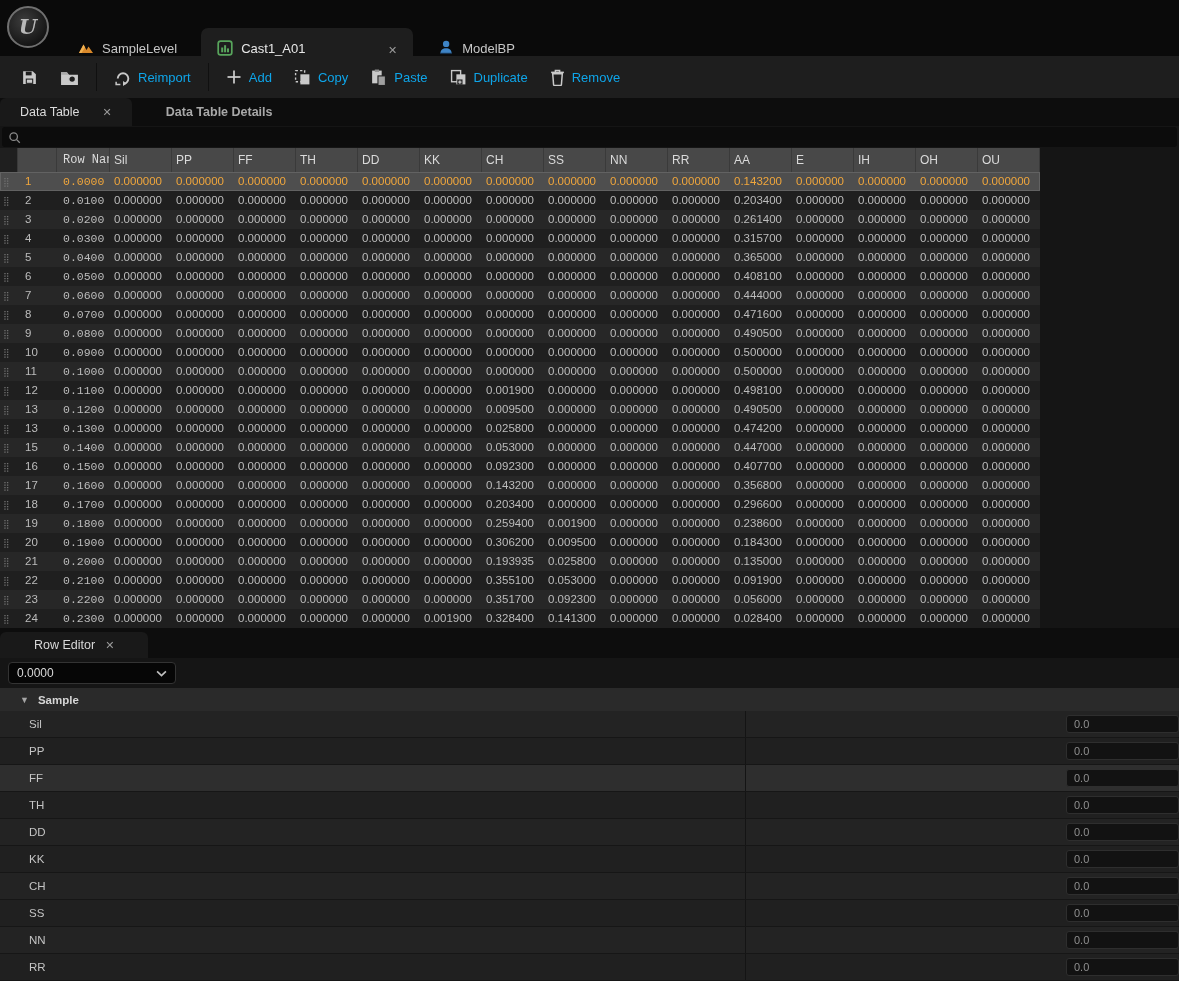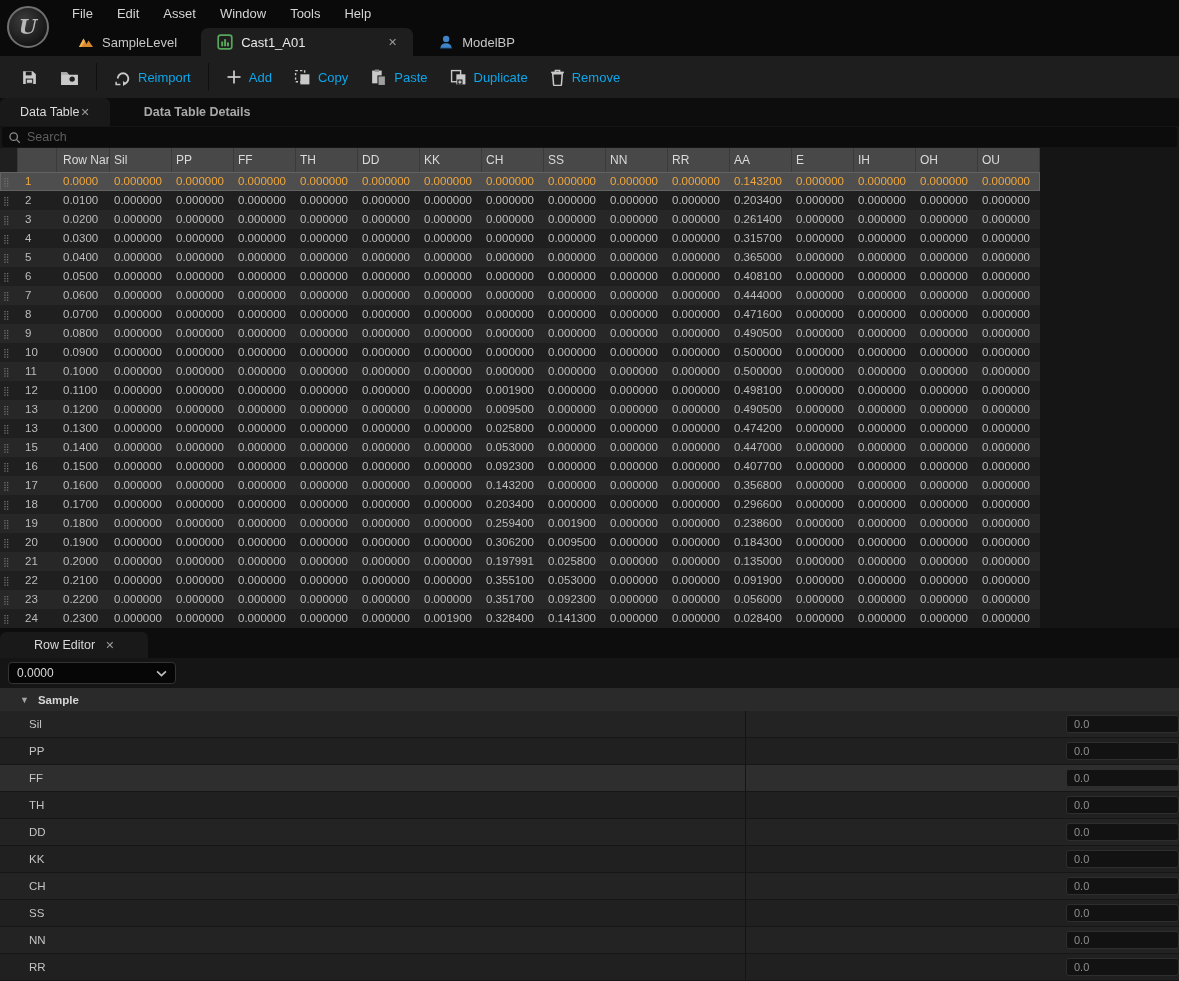--- a/index.html
+++ b/index.html
@@ -9,55 +9,55 @@
   
   .titlebar { height:56px; background:#0a0a0a; position:relative; }
   .logo { position:absolute; left:7px; top:6px; width:42px; height:42px; border-radius:50%;
     background:radial-gradient(circle at 40% 35%, #3d3d3d, #141414 75%);
     border:2px solid #707070; display:flex; align-items:center; justify-content:center; }
   .logo span { font-family:"DejaVu Serif", serif; font-style:italic; font-weight:bold;
     font-size:21px; color:#b9b9b9; transform:translateY(-1px); }
   .menubar { position:absolute; left:60px; top:3px; height:22px; display:flex; }
   .menu-item { padding:0 12px; line-height:22px; font-size:13px; color:#d4d4d4; cursor:default; }
   .apptabs { position:absolute; left:62px; top:28px; height:28px; display:flex; align-items:stretch; }
-  .apptab { display:flex; align-items:center; gap:8px; padding:0 16px; font-size:13px; color:#c7c7c7; }
+  .apptab { display:flex; align-items:flex-end; gap:8px; padding:0 16px; font-size:13px; color:#c7c7c7; }
   .apptab.active { background:#1e1e1e; border-radius:7px 7px 0 0; width:212px; color:#e8e8e8; }
   .apptab.active .tab-label { flex:1; }
   .tab-close { color:#9a9a9a; font-size:11px; line-height:11px; }
   .apptab .icon { display:flex; }
 
   
   .toolbar { height:42px; background:#1e1e1e; display:flex; align-items:center; padding-left:10px; }
   .tbtn { display:flex; align-items:center; gap:7px; padding:0 11px; height:100%;
     color:#0ea5e9; font-size:13px; }
   .tsep { width:1px; height:28px; background:#101010; margin:0 6px; }
 
   
   .ptabs { height:28px; background:#0d0d0d; display:flex; align-items:stretch; }
-  .ptab { display:flex; align-items:center; gap:1px; padding:0 20px; font-size:12.5px; color:#a8a8a8; }
+  .ptab { display:flex; align-items:center; gap:23px; padding:0 20px; font-size:12.5px; color:#a8a8a8; }
   .ptab.active { background:#191919; color:#dcdcdc; border-radius:6px 6px 0 0; }
 
   
   .searchbar { height:22px; background:#151515; padding:1px 2px; }
   .search-input-wrap { height:20px; background:#0c0c0c; border-radius:3px; display:flex;
     align-items:center; padding:0 6px; gap:6px; }
   .search-input-wrap input { flex:1; background:transparent; border:none; outline:none;
     color:#cfcfcf; font-size:12.5px; font-family:"Liberation Sans",sans-serif; }
   .search-input-wrap input::placeholder { color:#5e5e5e; }
 
   
   .tablewrap { background:#151515; }
   .thead { display:flex; width:1040px; height:24px; background:#484848; color:#dadada;
     font-size:12px; line-height:24px; }
   .thead .cell { border-right:1px solid #3a3a3a; }
   .thead .c0 { background:#1f1f1f; border-right:1px solid #3a3a3a; }
   .cell { padding-left:6px; overflow:hidden; white-space:nowrap; flex:none; }
   .c0 { width:18px; padding-left:3px; }
   .c1 { width:39px; padding-left:7px; }
-  .c2 { width:53px; }
+  .c2 { width:53px;font-family:Liberation Mono, monospace; }
   .cd { width:62px; padding-left:4px; }
   .trow { display:flex; width:1040px; height:19px; line-height:19px; font-size:11.5px; color:#bcbcbc; }
   .trow:nth-child(odd) { background:#272727; }
   .trow:nth-child(even) { background:#1f1f1f; }
   .trow.selected { background:#4e4e4e; color:#f0a63c; box-shadow:inset 0 0 0 1px rgba(160,160,160,.25); }
   .grip { color:#707070; font-size:9px; line-height:19px; }
 
   
   .re-tabs { height:30px; background:#0d0d0d; display:flex; align-items:flex-end; }
   .re-tab { height:26px; display:flex; align-items:center; gap:10px; padding:0 34px;
@@ -82,28 +82,20 @@
 
   svg { display:block; }
 </style>
 </head>
 <body>
 
 <div class="titlebar">
   <div class="logo">
       <span>U</span>
     </div>
-  <div class="menubar">
-      <div class="menu-item">File</div>
-      <div class="menu-item">Edit</div>
-      <div class="menu-item">Asset</div>
-      <div class="menu-item">Window</div>
-      <div class="menu-item">Tools</div>
-      <div class="menu-item">Help</div>
-    </div>
   <div class="apptabs">
     <div class="apptab">
       <span class="icon">
         <svg width="16" height="16" viewBox="0 0 16 16">
             <polygon points="1,13 5.5,4.5 8.5,10 10.5,6.5 15,13" fill="#d8882a"></polygon>
             <polygon points="1,13 5.5,4.5 7,7.5 3.5,13" fill="#f0b050"></polygon>
           </svg>
       </span>
       <span class="tab-label">SampleLevel</span>
     </div>
@@ -210,21 +202,20 @@
     <span>Data Table Details</span>
   </div>
 </div>
 
 <div class="searchbar">
   <div class="search-input-wrap">
     <svg width="13" height="13" viewBox="0 0 16 16">
         <circle cx="7" cy="7" r="4.6" fill="none" stroke="#8a8a8a" stroke-width="1.6"></circle>
         <line x1="10.6" y1="10.6" x2="14.5" y2="14.5" stroke="#8a8a8a" stroke-width="1.6"></line>
       </svg>
-    <input type="text" placeholder="Search" style="">
   </div>
 </div>
 
 <div class="tablewrap">
   <div class="thead">
       <div class="cell c0"></div>
       <div class="cell c1"></div>
       <div class="cell c2">Row Nan</div>
       <div class="cell cd">Sil</div>
       <div class="cell cd">PP</div>
@@ -646,21 +637,21 @@
       <div class="trow">
         <div class="cell c0"><span class="grip">⣿</span></div>
         <div class="cell c1">21</div>
         <div class="cell c2">0.2000</div>
         <div class="cell cd">0.000000</div>
         <div class="cell cd">0.000000</div>
         <div class="cell cd">0.000000</div>
         <div class="cell cd">0.000000</div>
         <div class="cell cd">0.000000</div>
         <div class="cell cd">0.000000</div>
-        <div class="cell cd">0.197991</div>
+        <div class="cell cd">0.193935</div>
         <div class="cell cd">0.025800</div>
         <div class="cell cd">0.000000</div>
         <div class="cell cd">0.000000</div>
         <div class="cell cd">0.135000</div>
         <div class="cell cd">0.000000</div>
         <div class="cell cd">0.000000</div>
         <div class="cell cd">0.000000</div>
         <div class="cell cd">0.000000</div>
       </div>
       <div class="trow">

